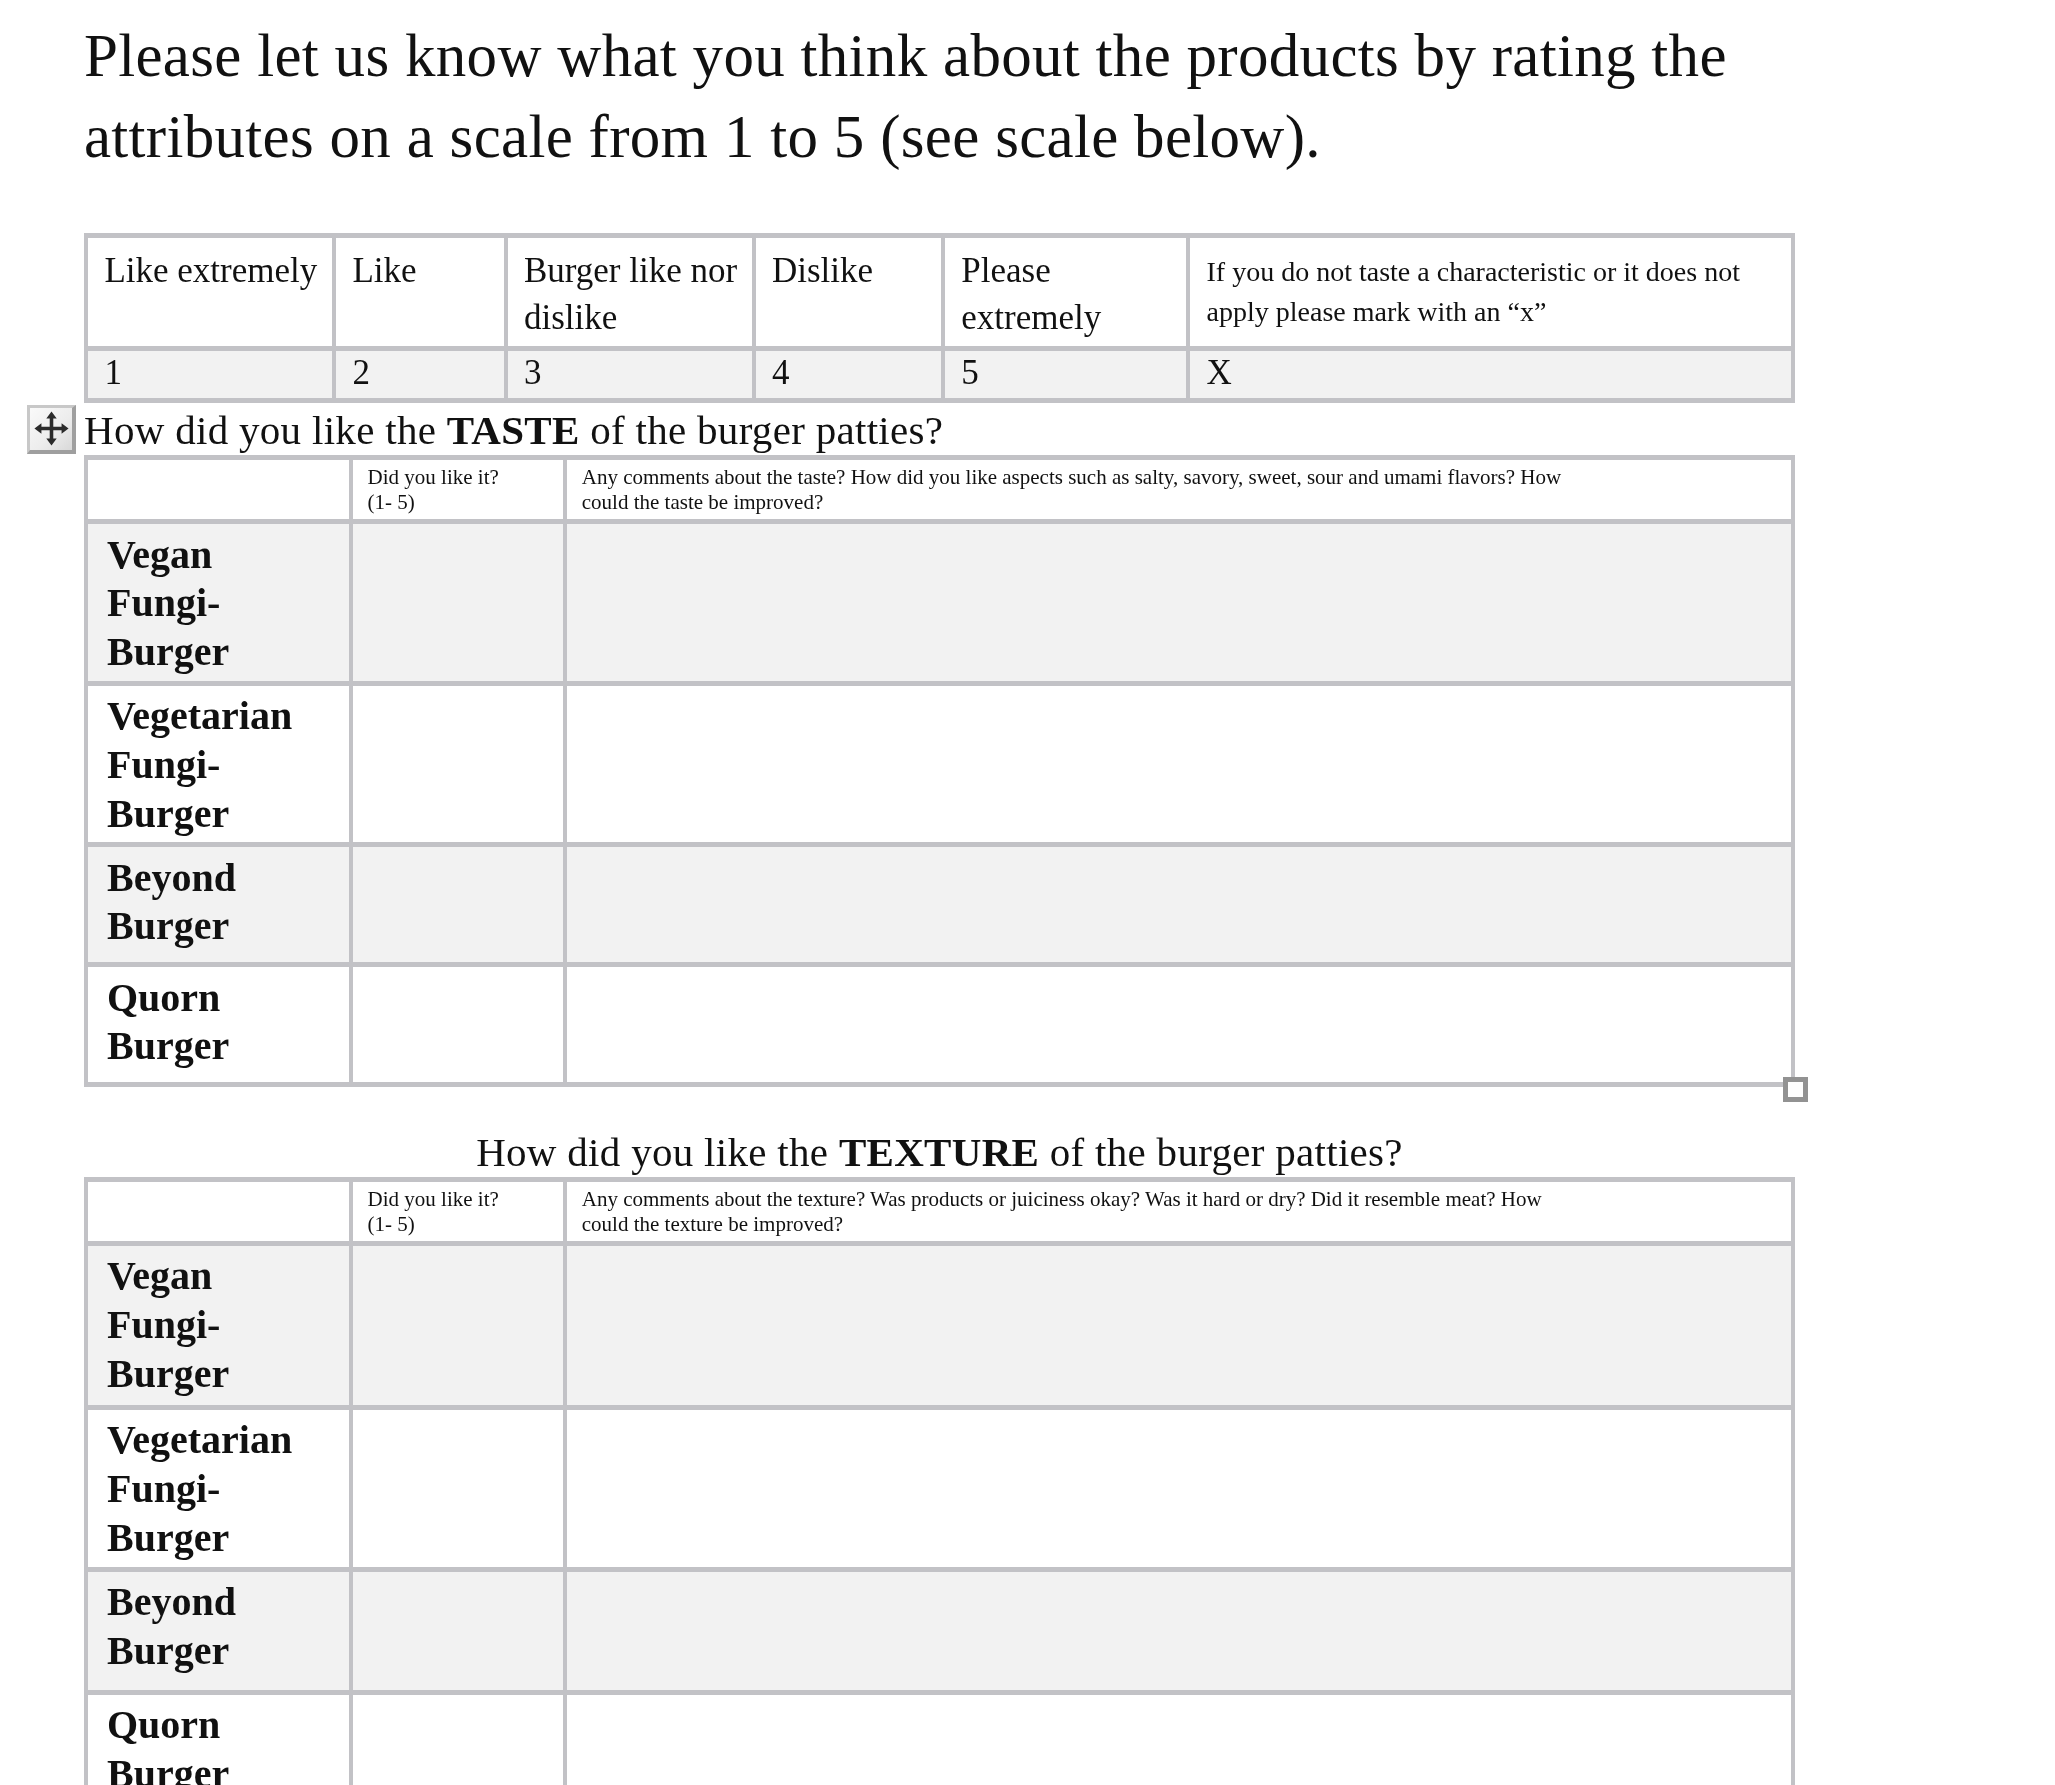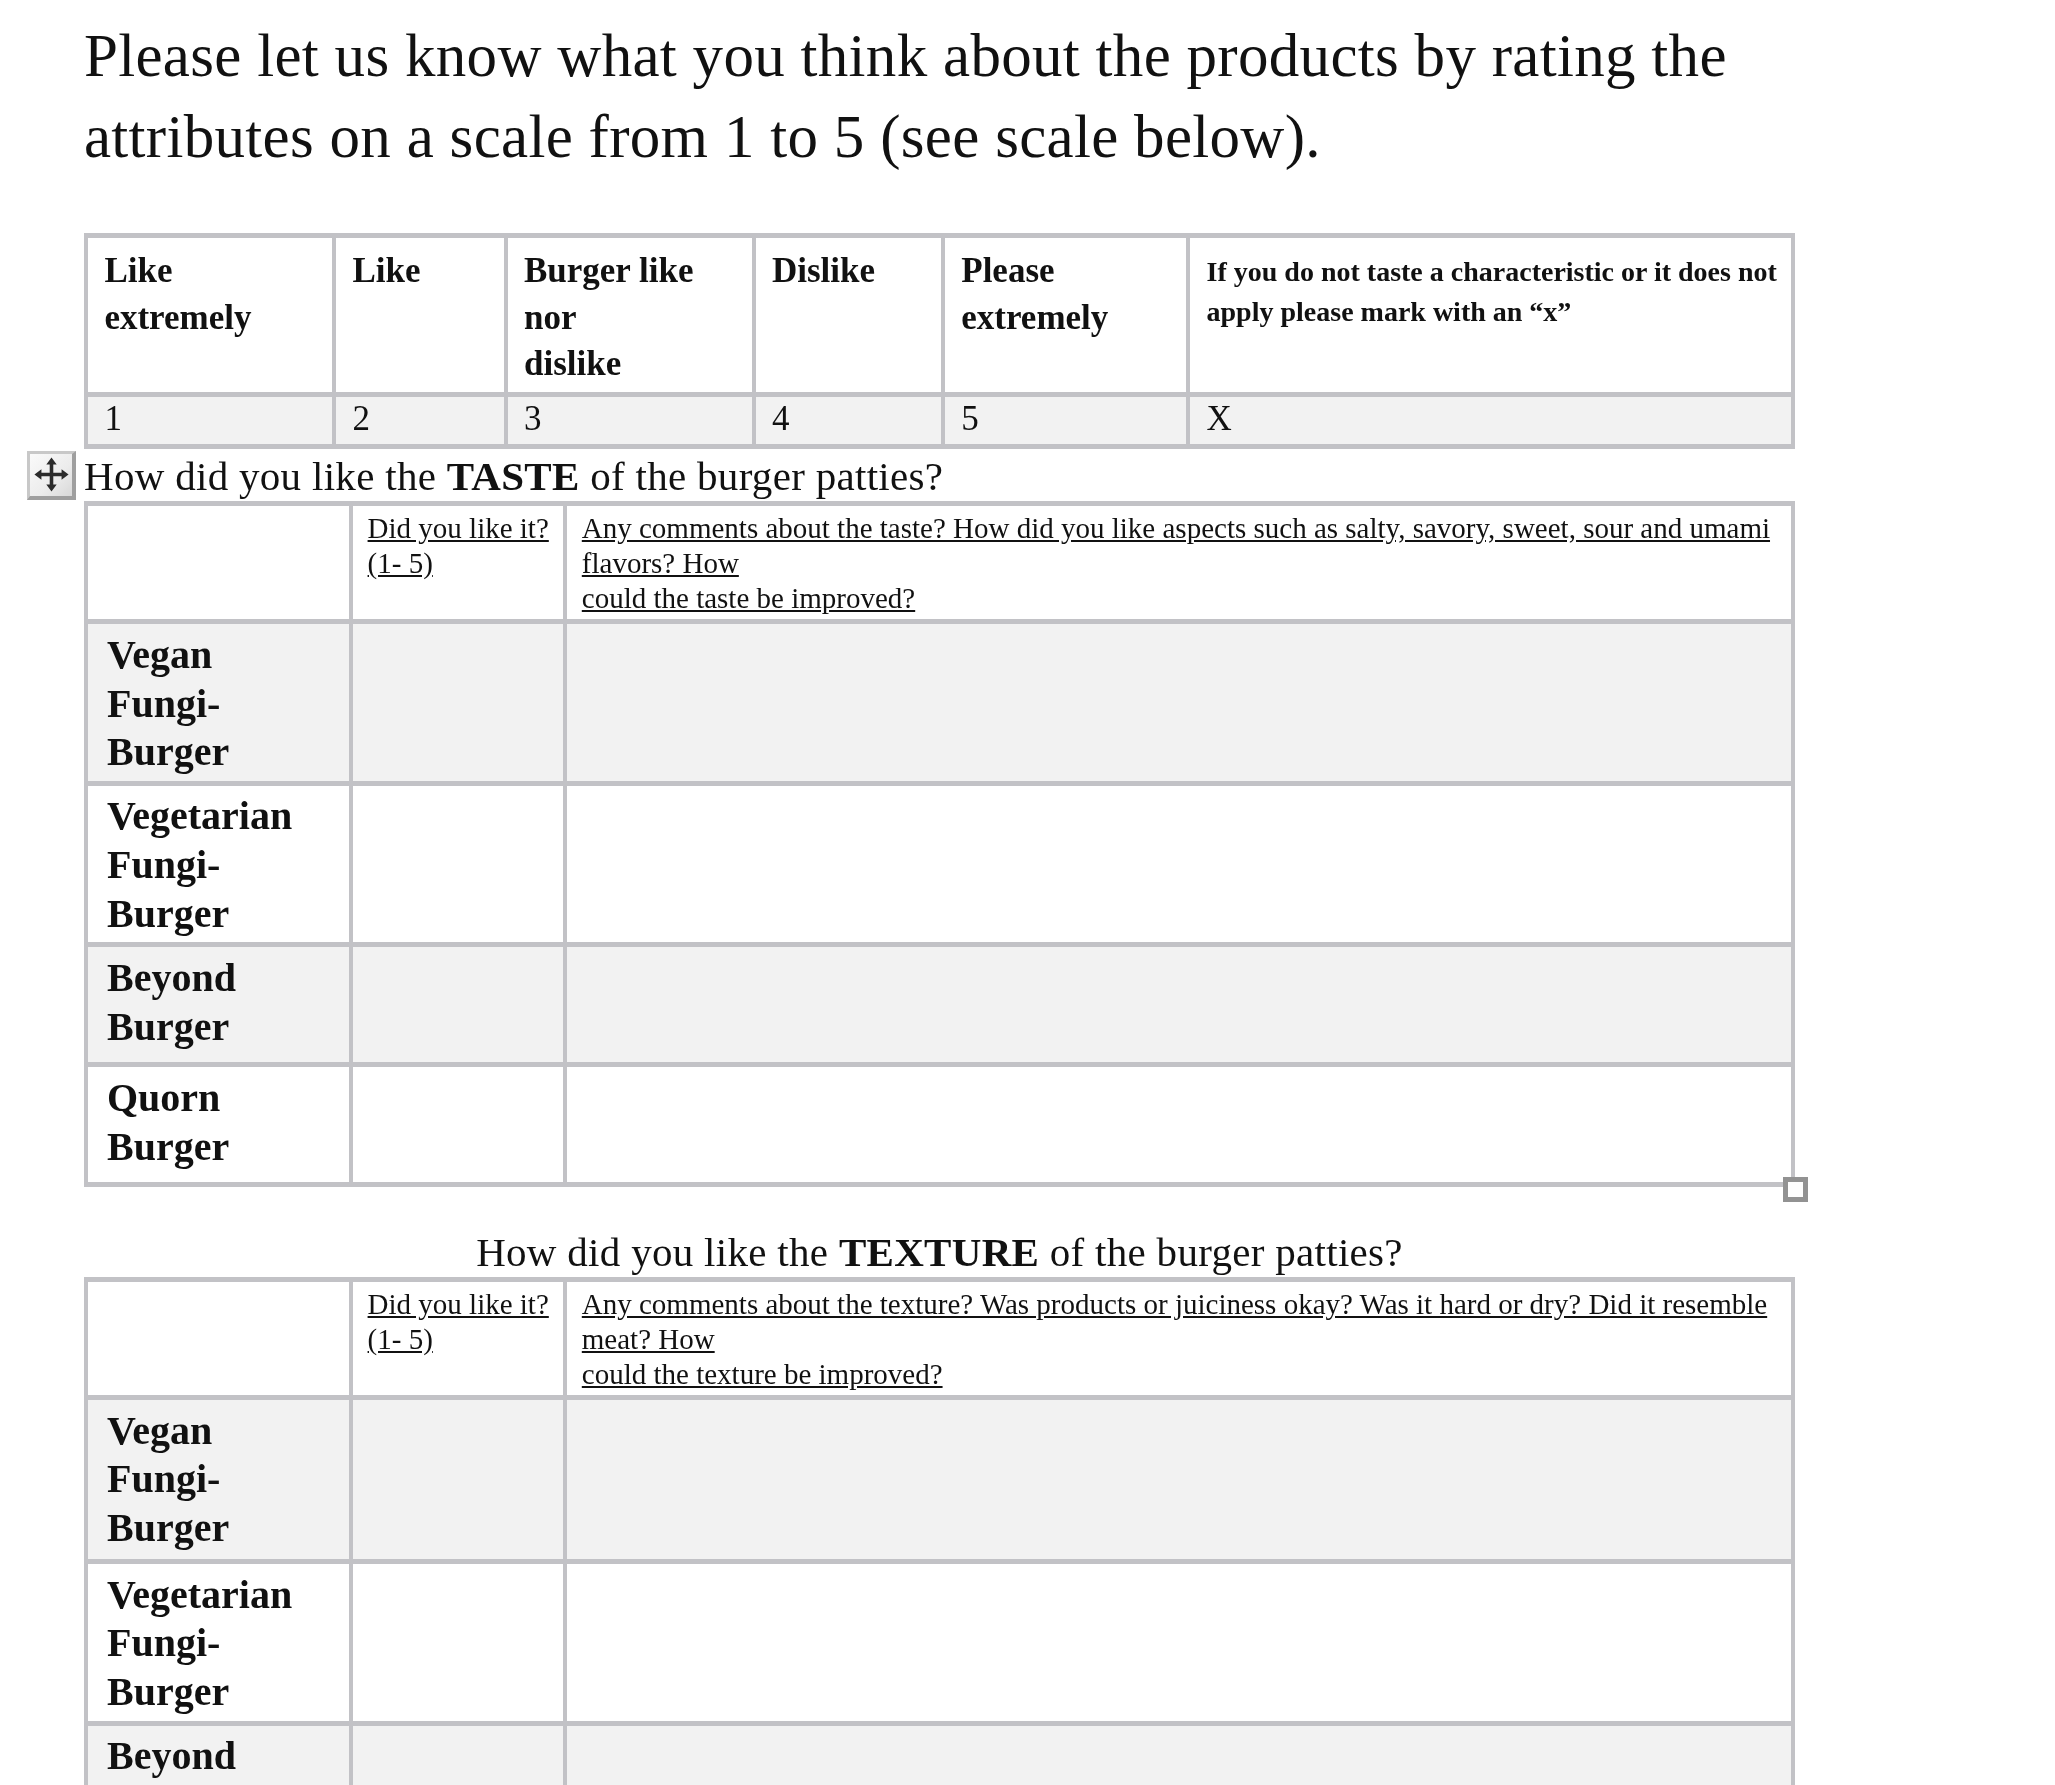--- a/index.html
+++ b/index.html
@@ -26,21 +26,21 @@
     border-top-width: 5.7px;
     border-bottom-width: 5.7px;
     vertical-align: top;
     white-space: pre-line;
     overflow: hidden;
   }
 
   
   .scale-table { margin-top: 56px; }
   .scale-table td { padding: 10px 8.8px 5px 16.4px; }
-  .scale-head td { height: 107px; font-size: 35px; line-height: 1.32; font-weight: bold; }
+  .scale-head td { height: 107px; font-size: 35px; line-height: 1.32; }
   .scale-head td.small-note { font-size: 28px; line-height: 1.42; padding-top: 14px; }
   .scale-vals td { height: 43px; font-size: 35px; background: #f2f2f2; padding-top: 2.5px; }
 
   
   .q-heading {
     position: relative;
     margin-top: 5px;
     font-size: 41px;
     line-height: 1.08;
     letter-spacing: 0.3px;
@@ -59,21 +59,21 @@
     border-right: 4.4px solid #9f9f9f;
     border-bottom: 4.4px solid #9f9f9f;
     display: flex; align-items: center; justify-content: center;
     cursor: move;
   }
   .move-handle svg { width: 39px; height: 39px; display: block; }
 
   
   .q-table-wrap { position: relative; }
   .q-table td { padding: 5px 12.6px 3.8px 15px; }
-  .q-head td { height: 60px; font-size: 29px; line-height: 1.2; text-decoration: underline; }
+  .q-head td { height: 60px; font-size: 21px; line-height: 1.2; }
   .q-table td.label-cell { font-size: 40px; line-height: 1.22; padding-left: 19px; padding-top: 6.3px; font-weight: bold; }
   .row-shaded td { background: #f2f2f2; }
 
   .taste-r0 td { height: 161px; }
   .taste-r1 td { height: 123px; }
   .taste-r2 td { height: 120px; }
   .taste-r3 td { height: 120px; }
 
   .texture-r0 td { height: 164px; }
   .texture-r1 td { height: 120px; }

